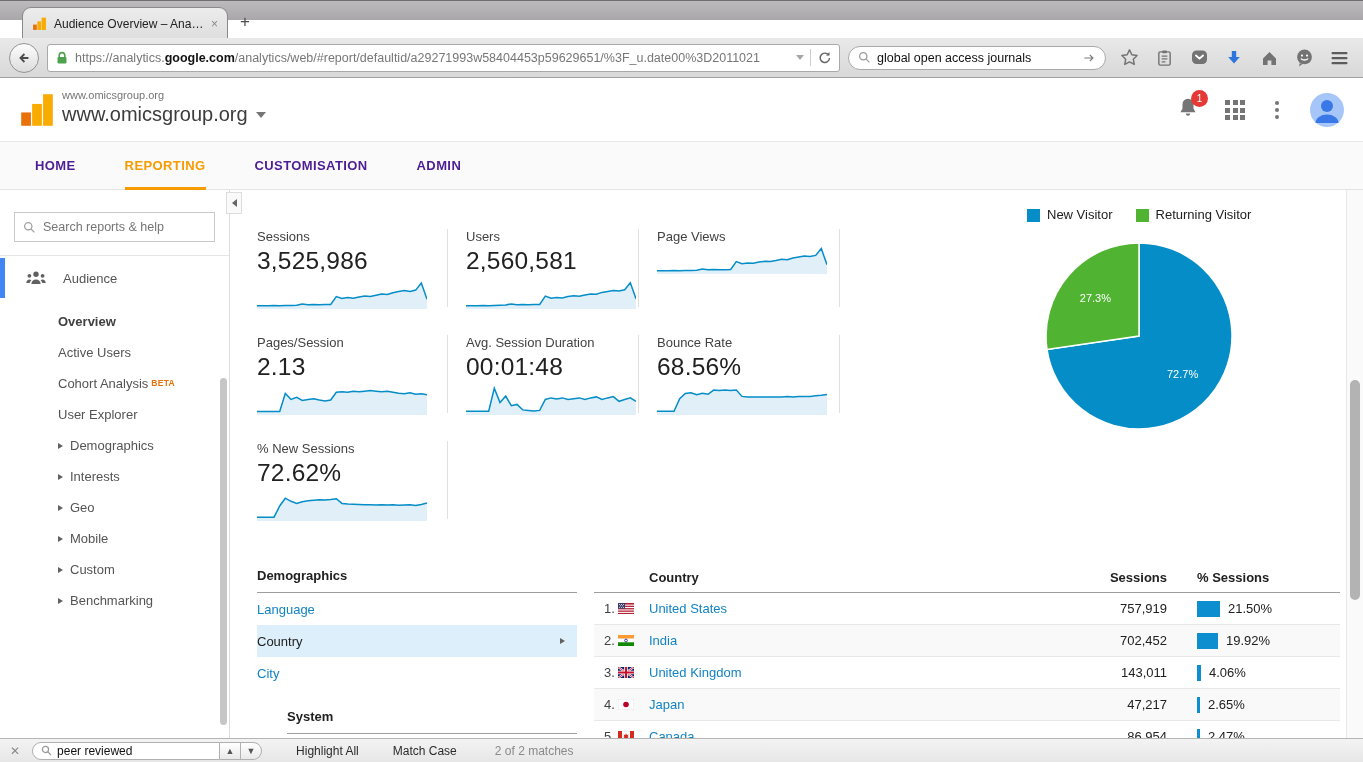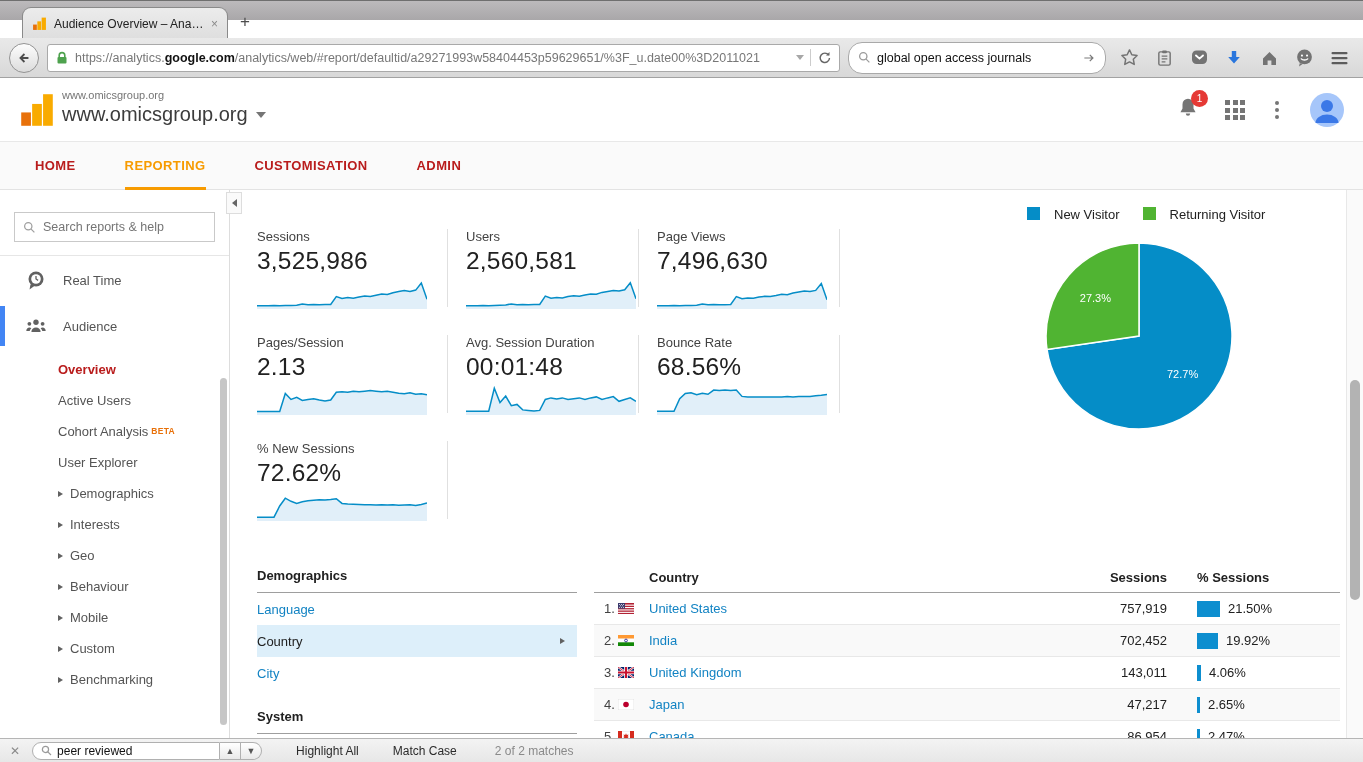--- a/index.html
+++ b/index.html
@@ -21,21 +21,21 @@
     display:flex; align-items:center; padding:0 9px; gap:8px; }
   .back-btn { flex:0 0 30px; width:30px; height:30px; border-radius:50%; border:1px solid #949494;
     background:linear-gradient(#fdfdfd,#dcdcdc); display:flex; align-items:center; justify-content:center; }
   .urlbar { flex:1; height:28px; background:#fff; border:1px solid #a9a9a9; border-radius:3px;
     display:flex; align-items:center; padding:0 7px; gap:6px; font-size:12.5px; min-width:0; }
   .url-text { flex:1; white-space:nowrap; overflow:hidden; min-width:0; }
   .url-text .dim { color:#777; }
   .url-text .dom { color:#111; font-weight:bold; }
   .url-drop { width:0; height:0; border-left:4px solid transparent; border-right:4px solid transparent; border-top:5px solid #a7a7a7; }
   .url-sep { width:1px; height:17px; background:#ccc; }
-  .searchbar { flex:0 0 258px; height:32px; background:#fff; border:1px solid #a9a9a9; border-radius:14px;
+  .searchbar { flex:0 0 258px; height:24px; background:#fff; border:1px solid #a9a9a9; border-radius:14px;
     display:flex; align-items:center; padding:0 9px; gap:6px; font-size:12.5px; }
   .searchbar input { border:none; outline:none; flex:1; font:inherit; color:#111; background:transparent; min-width:0; }
   .tool-icons { display:flex; align-items:center; gap:13px; padding:0 4px; }
   .tool-icons .ic { display:flex; align-items:center; justify-content:center; width:22px; height:22px; }
 
   
   .ga-header { position:absolute; top:78px; left:0; right:0; height:64px; background:#fff; border-bottom:1px solid #e8e8e8; }
   .ga-logo { position:absolute; left:20px; top:15px; }
   .acct { position:absolute; left:62px; top:11px; }
   .acct .l1 { font-size:11px; color:#757575; }
@@ -47,67 +47,67 @@
     color:#fff; font-size:10px; display:flex; align-items:center; justify-content:center; }
   .grid9 { display:grid; grid-template-columns:repeat(3,5px); grid-gap:2.5px; }
   .grid9 span { width:5px; height:5px; background:#757575; }
   .vdots { display:flex; flex-direction:column; gap:3px; padding:0 4px; }
   .vdots span { width:4px; height:4px; border-radius:50%; background:#757575; }
 
   
   .ga-nav { position:absolute; top:142px; left:0; right:0; height:48px; background:#fafafa;
     border-bottom:1px solid #e3e3e3; display:flex; padding-left:35px; gap:49px; }
   .ga-tab { height:48px; line-height:47px; font-size:13px; font-weight:bold; letter-spacing:.4px;
-    color:#b91c1c; border-bottom:3px solid transparent; }
+    color:#4c1d95; border-bottom:3px solid transparent; }
   .ga-tab.active { color:#f79b00; border-bottom-color:#f79b00; }
 
   
   .main { position:absolute; top:190px; left:0; right:0; bottom:24px; display:flex; overflow:hidden; }
 
   .sidebar { width:230px; flex:0 0 230px; border-right:1px solid #ddd; position:relative; background:#fff; }
   .side-search { margin:22px 14px 13px; height:30px; border:1px solid #c9c9c9; background:#fff;
     display:flex; align-items:center; padding:0 8px; gap:7px; }
   .side-search input { border:none; outline:none; flex:1; font-size:12.5px; color:#555; background:transparent; min-width:0; }
   .side-div { border-bottom:1px solid #e6e6e6; }
   .side-item { display:flex; align-items:center; gap:17px; padding:14px 14px 14px 26px; font-size:13px; color:#545454; position:relative; }
   .side-item.active::before { content:""; position:absolute; left:0; top:2px; bottom:2px; width:5px; background:#4285f4; }
   .sub-list { padding:6px 0 0 58px; }
   .sub-item { height:31px; line-height:31px; font-size:13px; color:#545454; display:flex; align-items:center; }
-  .sub-item.current { font-weight:bold; color:#b91c1c;text-align:center; }
+  .sub-item.current { font-weight:bold; color:#404040;text-align:center; }
   .sub-item sup { color:#e8710a; font-size:8.5px; font-weight:bold; margin-left:3px; letter-spacing:.3px; }
   .tri-right { display:inline-block; width:0; height:0; border-top:3.5px solid transparent; border-bottom:3.5px solid transparent;
     border-left:5px solid #616161; margin-right:7px; }
   .side-scroll { position:absolute; right:2px; top:188px; width:7px; height:347px; background:#c6c6c6; border-radius:4px; }
   .collapse-btn { position:absolute; left:226px; top:2px; width:16px; height:22px; background:#fafafa;
     border:1px solid #ddd; display:flex; align-items:center; justify-content:center; z-index:6; }
   .tri-left { width:0; height:0; border-top:4px solid transparent; border-bottom:4px solid transparent; border-right:5px solid #666; }
 
   .content { flex:1; position:relative; background:#fff; overflow:hidden; }
 
   .metrics { position:absolute; left:27px; top:39px; width:600px; }
   .m-row { display:flex; }
   .m-card { width:191px; padding-right:18px; border-right:1px solid #e0e0e0; height:78px; margin-bottom:28px; }
   .m-label { font-size:13px; color:#424242; }
   .m-value { font-size:24.5px; color:#212121; margin:3px 0 4px; letter-spacing:.2px; }
   .spark { display:block; }
 
   .legend { position:absolute; left:797px; top:17px; display:flex; gap:23px; }
-  .legend-item { display:flex; align-items:flex-start; gap:14px; font-size:13px; color:#212121; }
+  .legend-item { display:flex; align-items:flex-end; gap:7px; font-size:13px; color:#212121; }
   .legend-swatch { width:13px; height:13px; }
   .pie-svg { position:absolute; left:794px; top:31px; }
   .pie-label { font-size:11px; fill:#fff; font-family:"Liberation Sans",sans-serif; }
 
   .panels { position:absolute; left:27px; top:372px; right:23px; display:flex; }
   .demo-panel { width:320px; margin-right:17px; }
   .panel-heading { font-size:13px; font-weight:bold; color:#212121; padding:6px 0 9px; border-bottom:1px solid #9e9e9e; }
   .demo-row { height:32px; display:flex; align-items:center; padding:0 10px 0 0; font-size:13px; }
   .demo-row a { color:#1283c3; text-decoration:none; }
   .demo-row.selected { background:#ddeffa; color:#212121; justify-content:space-between; padding-right:12px; }
   .demo-row .tri-right { margin:0; }
-  .sys-heading { margin-top:14px; }
+  .sys-heading { margin-top:14px;margin-left:30px; }
 
   .country-panel { flex:1; }
   .c-header { display:flex; align-items:center; height:31px; border-bottom:1px solid #9e9e9e; font-size:13px; font-weight:bold; color:#212121; }
   .c-header .h-country { padding-left:55px; flex:1; }
   .c-header .h-sessions { width:100px; text-align:right; }
   .c-header .h-pct { width:173px; padding-left:30px; }
   .c-row { display:flex; align-items:center; height:32px; font-size:13px; border-bottom:1px solid #e8e8e8; }
   .c-row:nth-child(odd) { background:#f9f9f9; }
   .c-rank { width:24px; padding-left:10px; color:#424242; }
   .c-flag { width:31px; display:flex; align-items:center; }
@@ -284,29 +284,20 @@
 <div class="main">
   <div class="sidebar">
     <div class="side-search">
       <svg width="13" height="13" viewBox="0 0 16 16">
           <circle cx="6.5" cy="6.5" r="4.5" fill="none" stroke="#9e9e9e" stroke-width="1.5"></circle>
           <path d="M10 10 14 14" stroke="#9e9e9e" stroke-width="1.5"></path>
         </svg>
       <input type="text" placeholder="Search reports &amp; help" style="">
     </div>
     <div class="side-div"></div>
-    <div class="side-item">
-      <svg width="20" height="20" viewBox="0 0 20 20">
-          <circle cx="10" cy="9" r="7.5" fill="#616161"></circle>
-          <path d="M4.5 14.5 3.5 19.5 9 15.5z" fill="#616161"></path>
-          <circle cx="10" cy="9" r="4.8" fill="#fff"></circle>
-          <path d="M10 6v3l2.1 1.4" stroke="#616161" stroke-width="1.3" fill="none"></path>
-        </svg>
-      <span>Real Time</span>
-    </div>
     <div class="side-item active">
       <svg width="20" height="16" viewBox="0 0 20 16">
           <g fill="#616161">
             <circle cx="10" cy="4.2" r="2.7"></circle>
             <path d="M5.4 14c0-2.6 2-4.4 4.6-4.4s4.6 1.8 4.6 4.4z"></path>
             <circle cx="3.4" cy="5.8" r="1.9"></circle>
             <path d="M.3 13c0-2.1 1.4-3.4 3.1-3.4.8 0 1.5.3 2 .7-1 1-1.6 2.1-1.7 2.7z"></path>
             <circle cx="16.6" cy="5.8" r="1.9"></circle>
             <path d="M19.7 13h-3.4c-.1-.6-.7-1.7-1.7-2.7.5-.4 1.2-.7 2-.7 1.7 0 3.1 1.3 3.1 3.4z"></path>
           </g>
@@ -328,24 +319,20 @@
       <div class="sub-item">
           <span class="tri-right"></span>
           <span>Interests</span>
         </div>
       <div class="sub-item">
           <span class="tri-right"></span>
           <span>Geo</span>
         </div>
       <div class="sub-item">
           <span class="tri-right"></span>
-          <span>Behaviour</span>
-        </div>
-      <div class="sub-item">
-          <span class="tri-right"></span>
           <span>Mobile</span>
         </div>
       <div class="sub-item">
           <span class="tri-right"></span>
           <span>Custom</span>
         </div>
       <div class="sub-item">
           <span class="tri-right"></span>
           <span>Benchmarking</span>
         </div>
@@ -370,21 +357,20 @@
         <div class="m-card" style="padding-left:18px;width:191px;">
             <div class="m-label">Users</div>
             <div class="m-value">2,560,581</div>
             <svg class="spark" width="170" height="30">
               <polygon points="0.0,26.7 5.7,26.7 11.3,26.7 17.0,26.4 22.7,26.7 28.3,26.4 34.0,26.2 39.7,25.9 45.3,24.9 51.0,25.7 56.7,25.4 62.3,25.7 68.0,25.4 73.7,25.4 79.3,17.1 85.0,19.2 90.7,18.4 96.3,18.9 102.0,17.6 107.7,16.8 113.3,17.3 119.0,16.0 124.7,15.0 130.3,15.3 136.0,13.4 141.7,12.4 147.3,11.6 153.0,12.1 158.7,10.8 164.3,3.8 170.0,19.7 170,30 0,30" fill="#e1eff9"></polygon>
               <polyline points="0.0,26.7 5.7,26.7 11.3,26.7 17.0,26.4 22.7,26.7 28.3,26.4 34.0,26.2 39.7,25.9 45.3,24.9 51.0,25.7 56.7,25.4 62.3,25.7 68.0,25.4 73.7,25.4 79.3,17.1 85.0,19.2 90.7,18.4 96.3,18.9 102.0,17.6 107.7,16.8 113.3,17.3 119.0,16.0 124.7,15.0 130.3,15.3 136.0,13.4 141.7,12.4 147.3,11.6 153.0,12.1 158.7,10.8 164.3,3.8 170.0,19.7" fill="none" stroke="#058dc7" stroke-width="1.5"></polyline>
             </svg>
           </div>
         <div class="m-card" style="padding-left:18px;width:201px;">
             <div class="m-label">Page Views</div>
-            <div class="m-value">7,496,630</div>
             <svg class="spark" width="170" height="30">
               <polygon points="0.0,26.7 5.7,26.7 11.3,26.7 17.0,26.4 22.7,26.7 28.3,26.4 34.0,26.4 39.7,26.2 45.3,25.1 51.0,25.7 56.7,25.4 62.3,25.7 68.0,25.7 73.7,25.4 79.3,17.6 85.0,19.7 90.7,18.9 96.3,19.2 102.0,18.1 107.7,17.3 113.3,17.6 119.0,16.6 124.7,15.3 130.3,15.8 136.0,14.0 141.7,12.9 147.3,11.9 153.0,12.4 158.7,11.4 164.3,4.6 170.0,20.7 170,30 0,30" fill="#e1eff9"></polygon>
               <polyline points="0.0,26.7 5.7,26.7 11.3,26.7 17.0,26.4 22.7,26.7 28.3,26.4 34.0,26.4 39.7,26.2 45.3,25.1 51.0,25.7 56.7,25.4 62.3,25.7 68.0,25.7 73.7,25.4 79.3,17.6 85.0,19.7 90.7,18.9 96.3,19.2 102.0,18.1 107.7,17.3 113.3,17.6 119.0,16.6 124.7,15.3 130.3,15.8 136.0,14.0 141.7,12.9 147.3,11.9 153.0,12.4 158.7,11.4 164.3,4.6 170.0,20.7" fill="none" stroke="#058dc7" stroke-width="1.5"></polyline>
             </svg>
           </div>
       </div>
       <div class="m-row">
         <div class="m-card">
             <div class="m-label">Pages/Session</div>
             <div class="m-value">2.13</div>

